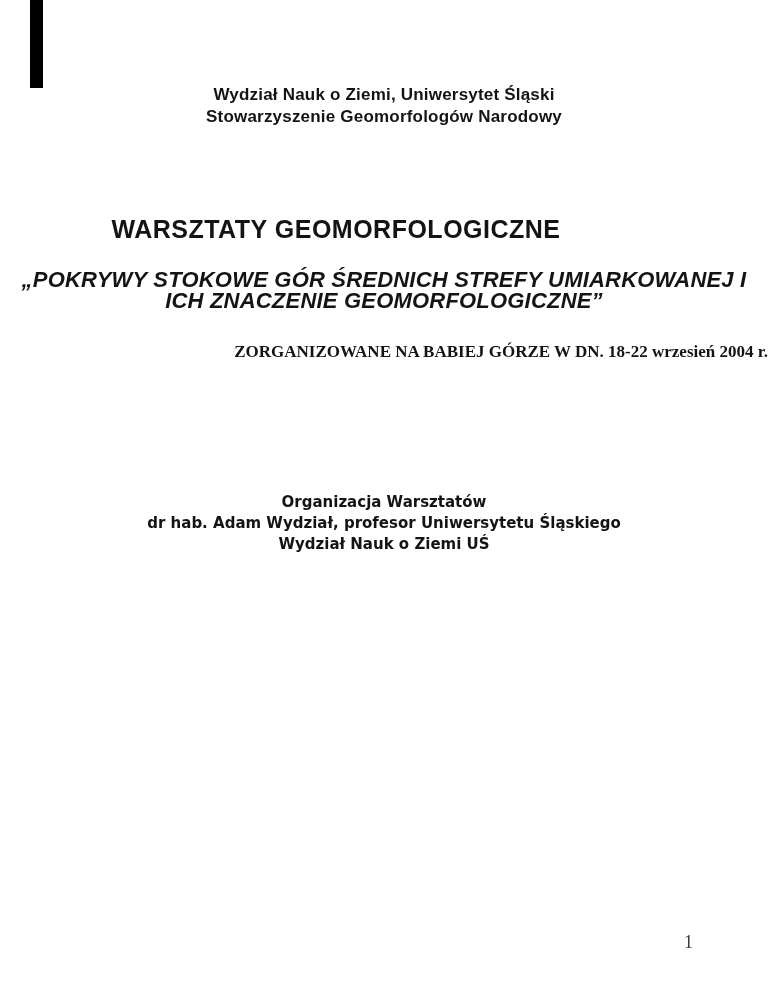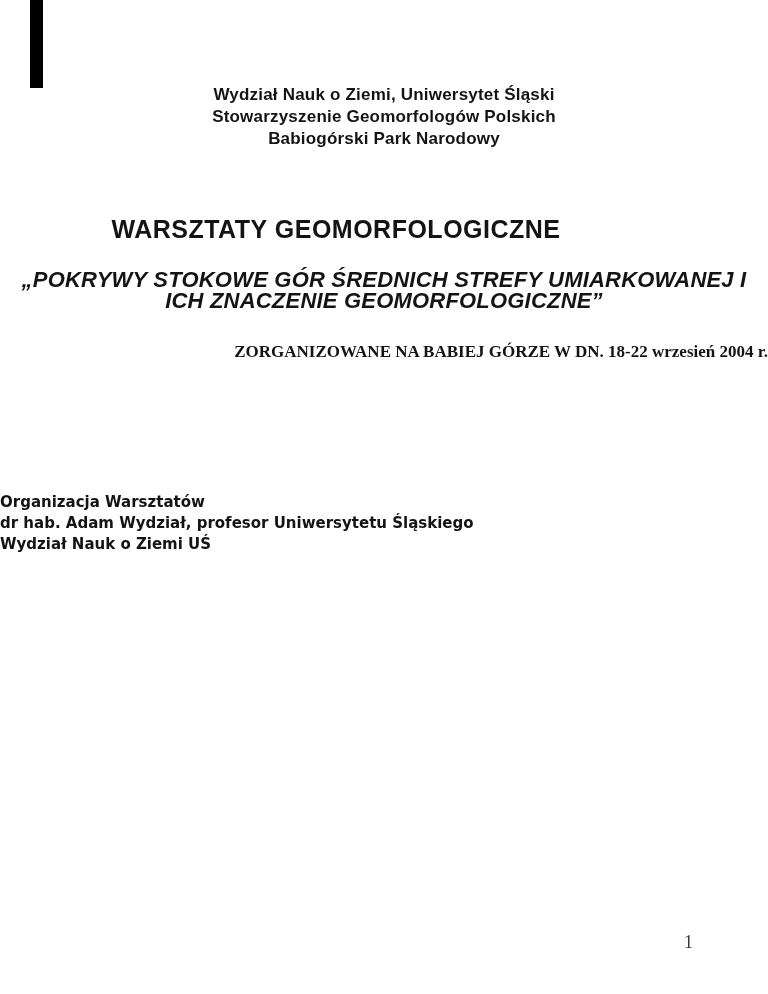--- a/index.html
+++ b/index.html
@@ -74,21 +74,21 @@
     font-weight: bold;
     font-size: 17px;
     line-height: 20px;
     font-family: "Liberation Serif", serif;
   }
   .organizers-block {
     position: absolute;
     top: 492px;
     left: 0;
     width: 768px;
-    text-align: left;
+    text-align: center;
     font-weight: bold;
     font-size: 15px;
     line-height: 21px;
     font-family: "DejaVu Sans", sans-serif;
   }
   .page-number {
     position: absolute;
     left: 684px;
     top: 932px;
     font-size: 18px;
@@ -99,22 +99,21 @@
 </style>
 </head>
 <body>
 
 <div class="page">
 
   <div class="scan-artifact"></div>
 
   <div class="header-block">
     <div>Wydział Nauk o Ziemi, Uniwersytet Śląski</div>
-    <div>Stowarzyszenie Geomorfologów Polskich</div>
-    <div>Babiogórski Park Narodowy</div>
+    <div>Stowarzyszenie Geomorfologów Narodowy</div>
   </div>
 
   <div class="main-title">WARSZTATY GEOMORFOLOGICZNE</div>
 
   <div class="subtitle-block">
     <div>„POKRYWY STOKOWE GÓR ŚREDNICH STREFY UMIARKOWANEJ I</div>
     <div>ICH ZNACZENIE GEOMORFOLOGICZNE”</div>
   </div>
 
   <div class="event-info">ZORGANIZOWANE NA BABIEJ GÓRZE W DN. 18-22 wrzesień 2004 r.</div>

